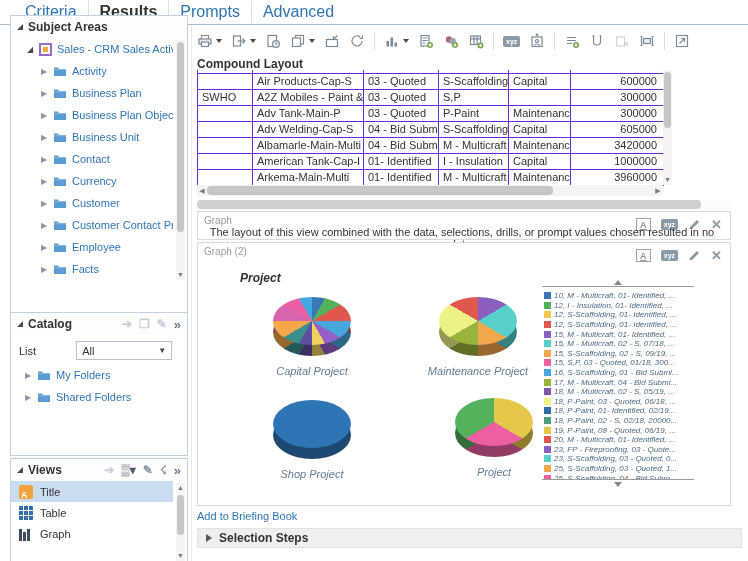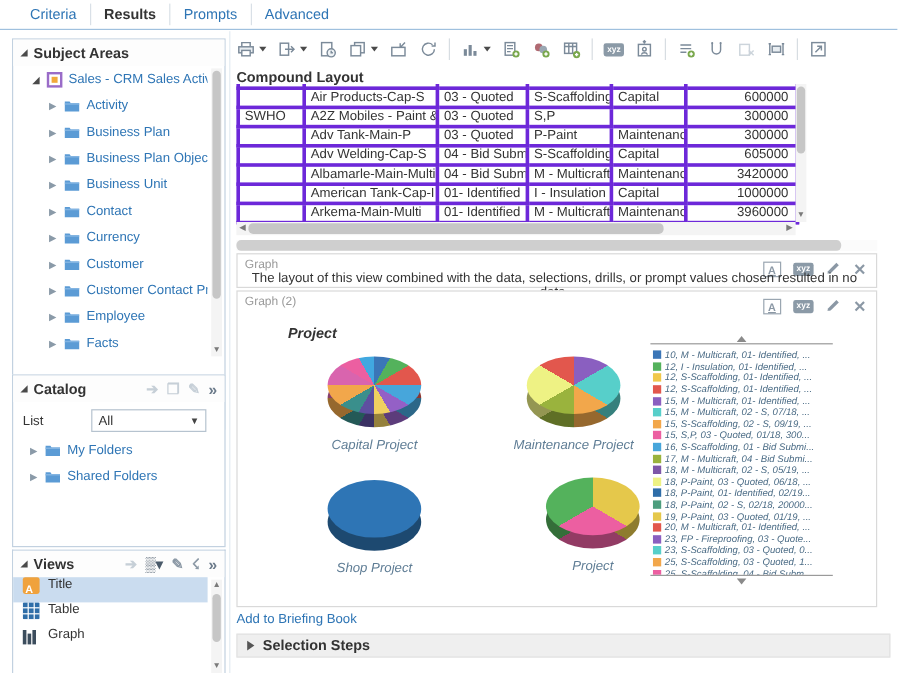--- a/index.html
+++ b/index.html
@@ -3,21 +3,21 @@
 <meta charset="utf-8">
 <style>
   * { margin:0; padding:0; box-sizing:border-box; }
   html,body { width:748px; height:561px; overflow:hidden; background:#fff;
     font-family:"Liberation Sans", sans-serif; }
   body { position:relative; }
 
   
   .tabbar { position:absolute; left:0; top:0; width:748px; height:25px;
     border-bottom:1px solid #9fc0de; display:flex; align-items:center; padding-left:14px; background:#fff; }
-  .tab { font-size:12px; color:#2e75b5; padding:2px 11px; cursor:pointer; }
+  .tab { font-size:16px; color:#2e75b5; padding:2px 11px; cursor:pointer; }
   .tab + .tab { border-left:1px solid #d9e0e7; }
   .tab.active { color:#333; font-weight:bold; }
 
   .splitter { position:absolute; left:191px; top:26px; bottom:0; width:1px; background:#e3ebf2; }
 
   
   .panel { position:absolute; left:10px; width:178px; background:#fff; border:1px solid #c2d1e0; }
   .panel-header { height:22px; display:flex; align-items:center; padding:0 6px; font-size:12px;
     font-weight:bold; color:#333; background:#fdfdfd; }
   .tri-exp { width:0; height:0; border-bottom:6px solid #4a4a4a; border-left:6px solid transparent; margin-right:5px; }
@@ -39,21 +39,21 @@
   .sb-thumb { background:#c6c6c6; border-radius:4px; position:absolute; }
   .sb-arrow { position:absolute; color:#7a7a7a; font-size:7px; text-align:center; line-height:10px; width:100%; cursor:pointer; }
 
   
   .list-row { display:flex; align-items:center; padding:6px 6px 4px 8px; font-size:11px; color:#333;gap:32px; }
   .list-select { margin-left:8px; width:96px; height:19px; border:1px solid #b6c3cf; background:#fff;
     display:flex; align-items:center; padding:0 5px; font-size:11px; color:#333; cursor:pointer; }
   .list-select .dd { margin-left:auto; color:#444; font-size:8px; }
 
   
-  .view-row { height:21px; display:flex; align-items:flex-start; padding-left:8px; font-size:11px; color:#333; cursor:pointer; }
+  .view-row { height:21px; display:flex; align-items:center; padding-left:8px; font-size:11px; color:#333; cursor:pointer; }
   .view-row.sel { background:#cadcef; }
   .vico { width:14px; height:14px; margin-right:7px; flex:0 0 auto; position:relative; }
   .vico.title { background:#f0a23c; border-radius:2px; }
   .vico.title::after { content:"A"; position:absolute; left:2px; bottom:-1px; color:#fff; font-size:9px; font-weight:bold; }
   .vico.table { background:linear-gradient(#2f6ea8 0 32%, #4f93d4 32% 100%); 
     -webkit-mask: none; border-radius:1px;
     background-image:
       linear-gradient(#fff 0 0), linear-gradient(#fff 0 0),
       linear-gradient(#fff 0 0), linear-gradient(#fff 0 0),
       linear-gradient(#2f6ea8 0 0);
@@ -68,21 +68,21 @@
   .tbico svg { display:block; }
   .caret { width:0; height:0; border-top:4px solid #4a4a4a; border-left:3.5px solid transparent;
     border-right:3.5px solid transparent; margin-left:3px; }
   .tb-sep { width:1px; height:18px; background:#d7dde2; }
   .xyz-badge { background:#8b9aa7; color:#fff; font-size:7px; font-weight:bold; padding:2px 3px; border-radius:2px; }
 
   
   .compound-title { position:absolute; left:197px; top:57px; font-size:12px; font-weight:bold; color:#333; }
 
   .data-table { position:absolute; left:197px; top:70px; width:466px; border-collapse:collapse; table-layout:fixed; }
-  .data-table td { border:3px solid #6d28d9; font-size:11px; color:#333; padding:0 4px; height:16px;
+  .data-table td { border:1px solid #6d28d9; font-size:11px; color:#333; padding:0 4px; height:16px;
     white-space:nowrap; overflow:hidden; }
   .data-table td.num { text-align:right; padding-right:6px; }
   .data-table tr.partial td { height:3px; border-top:none; }
 
   .graph-box { position:absolute; left:197px; background:#fff; border:1px solid #d9d9d9; }
   .vh-label { position:absolute; left:6px; top:3px; font-size:10px; color:#9a9a9a; }
   .vh-icons { position:absolute; right:8px; top:3px; display:flex; gap:10px; align-items:center; }
   .fmtA { border:1px solid #9aa6b1; color:#8b98a5; font-size:9px; font-weight:bold; width:15px; height:13px;
     text-align:center; line-height:12px; text-decoration:underline; cursor:pointer; }
   .pencil, .xmark { cursor:pointer; }
@@ -119,21 +119,21 @@
 <body>
 
 <div class="tabbar" id="tabbar">
     <div class="tab">Criteria</div>
     <div class="tab active">Results</div>
     <div class="tab">Prompts</div>
     <div class="tab">Advanced</div>
   </div>
 <div class="splitter"></div>
 
-<div class="panel" style="top:32px; height:326px;">
+<div class="panel" style="top:15px; height:326px;">
   <div class="panel-header">
     <span class="tri-exp"></span>
     <span>Subject Areas</span>
   </div>
   <div class="tree" style="height:240px; overflow:hidden; width:162px;" id="sa-tree">
     <div class="tree-row" style="padding-left:14px;">
       <span class="tw" style="color:#4a4a4a;">◢</span>
       <span class="cube-ico"></span>
       <span class="tree-label">Sales - CRM Sales Activity</span>
     </div>
@@ -600,21 +600,21 @@
           <div class="legend-item">
             <span class="legend-swatch" style="background: rgb(46, 109, 168);"></span>
             <span class="legend-text">18, P-Paint, 01- Identified, 02/19...</span>
           </div>
           <div class="legend-item">
             <span class="legend-swatch" style="background: rgb(77, 158, 126);"></span>
             <span class="legend-text">18, P-Paint, 02 - S, 02/18, 20000...</span>
           </div>
           <div class="legend-item">
             <span class="legend-swatch" style="background: rgb(229, 200, 75);"></span>
-            <span class="legend-text">19, P-Paint, 03 - Quoted, 01/19, ...</span>
+            <span class="legend-text">19, P-Paint, 08 - Quoted, 06/19, ...</span>
           </div>
           <div class="legend-item">
             <span class="legend-swatch" style="background: rgb(226, 87, 77);"></span>
             <span class="legend-text">20, M - Multicraft, 01- Identified, ...</span>
           </div>
           <div class="legend-item">
             <span class="legend-swatch" style="background: rgb(138, 95, 192);"></span>
             <span class="legend-text">23, FP - Fireproofing, 03 - Quote...</span>
           </div>
           <div class="legend-item">

